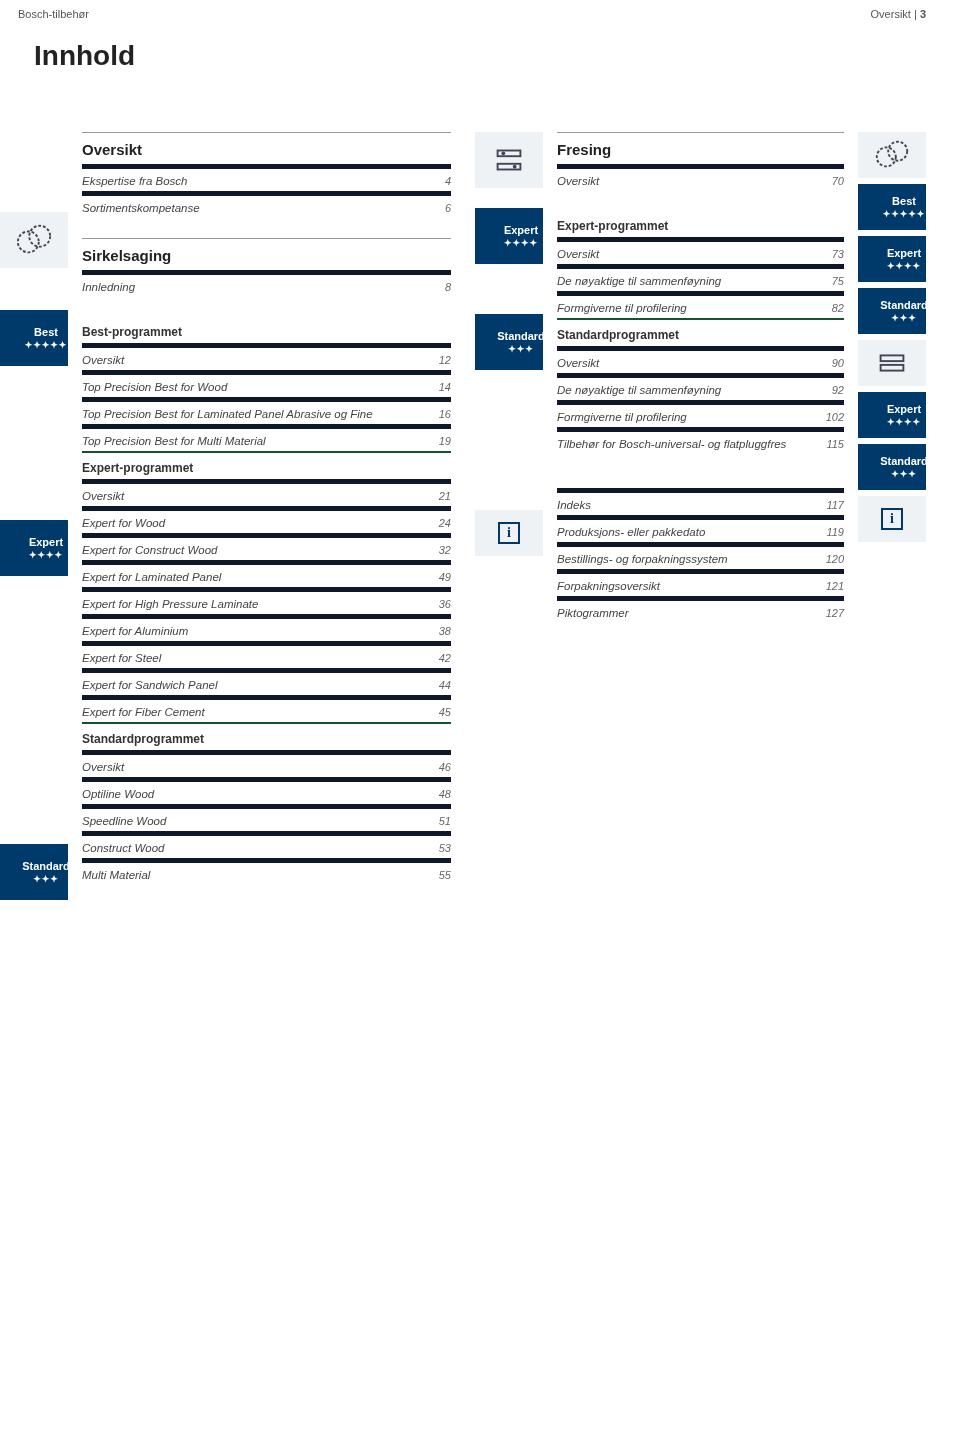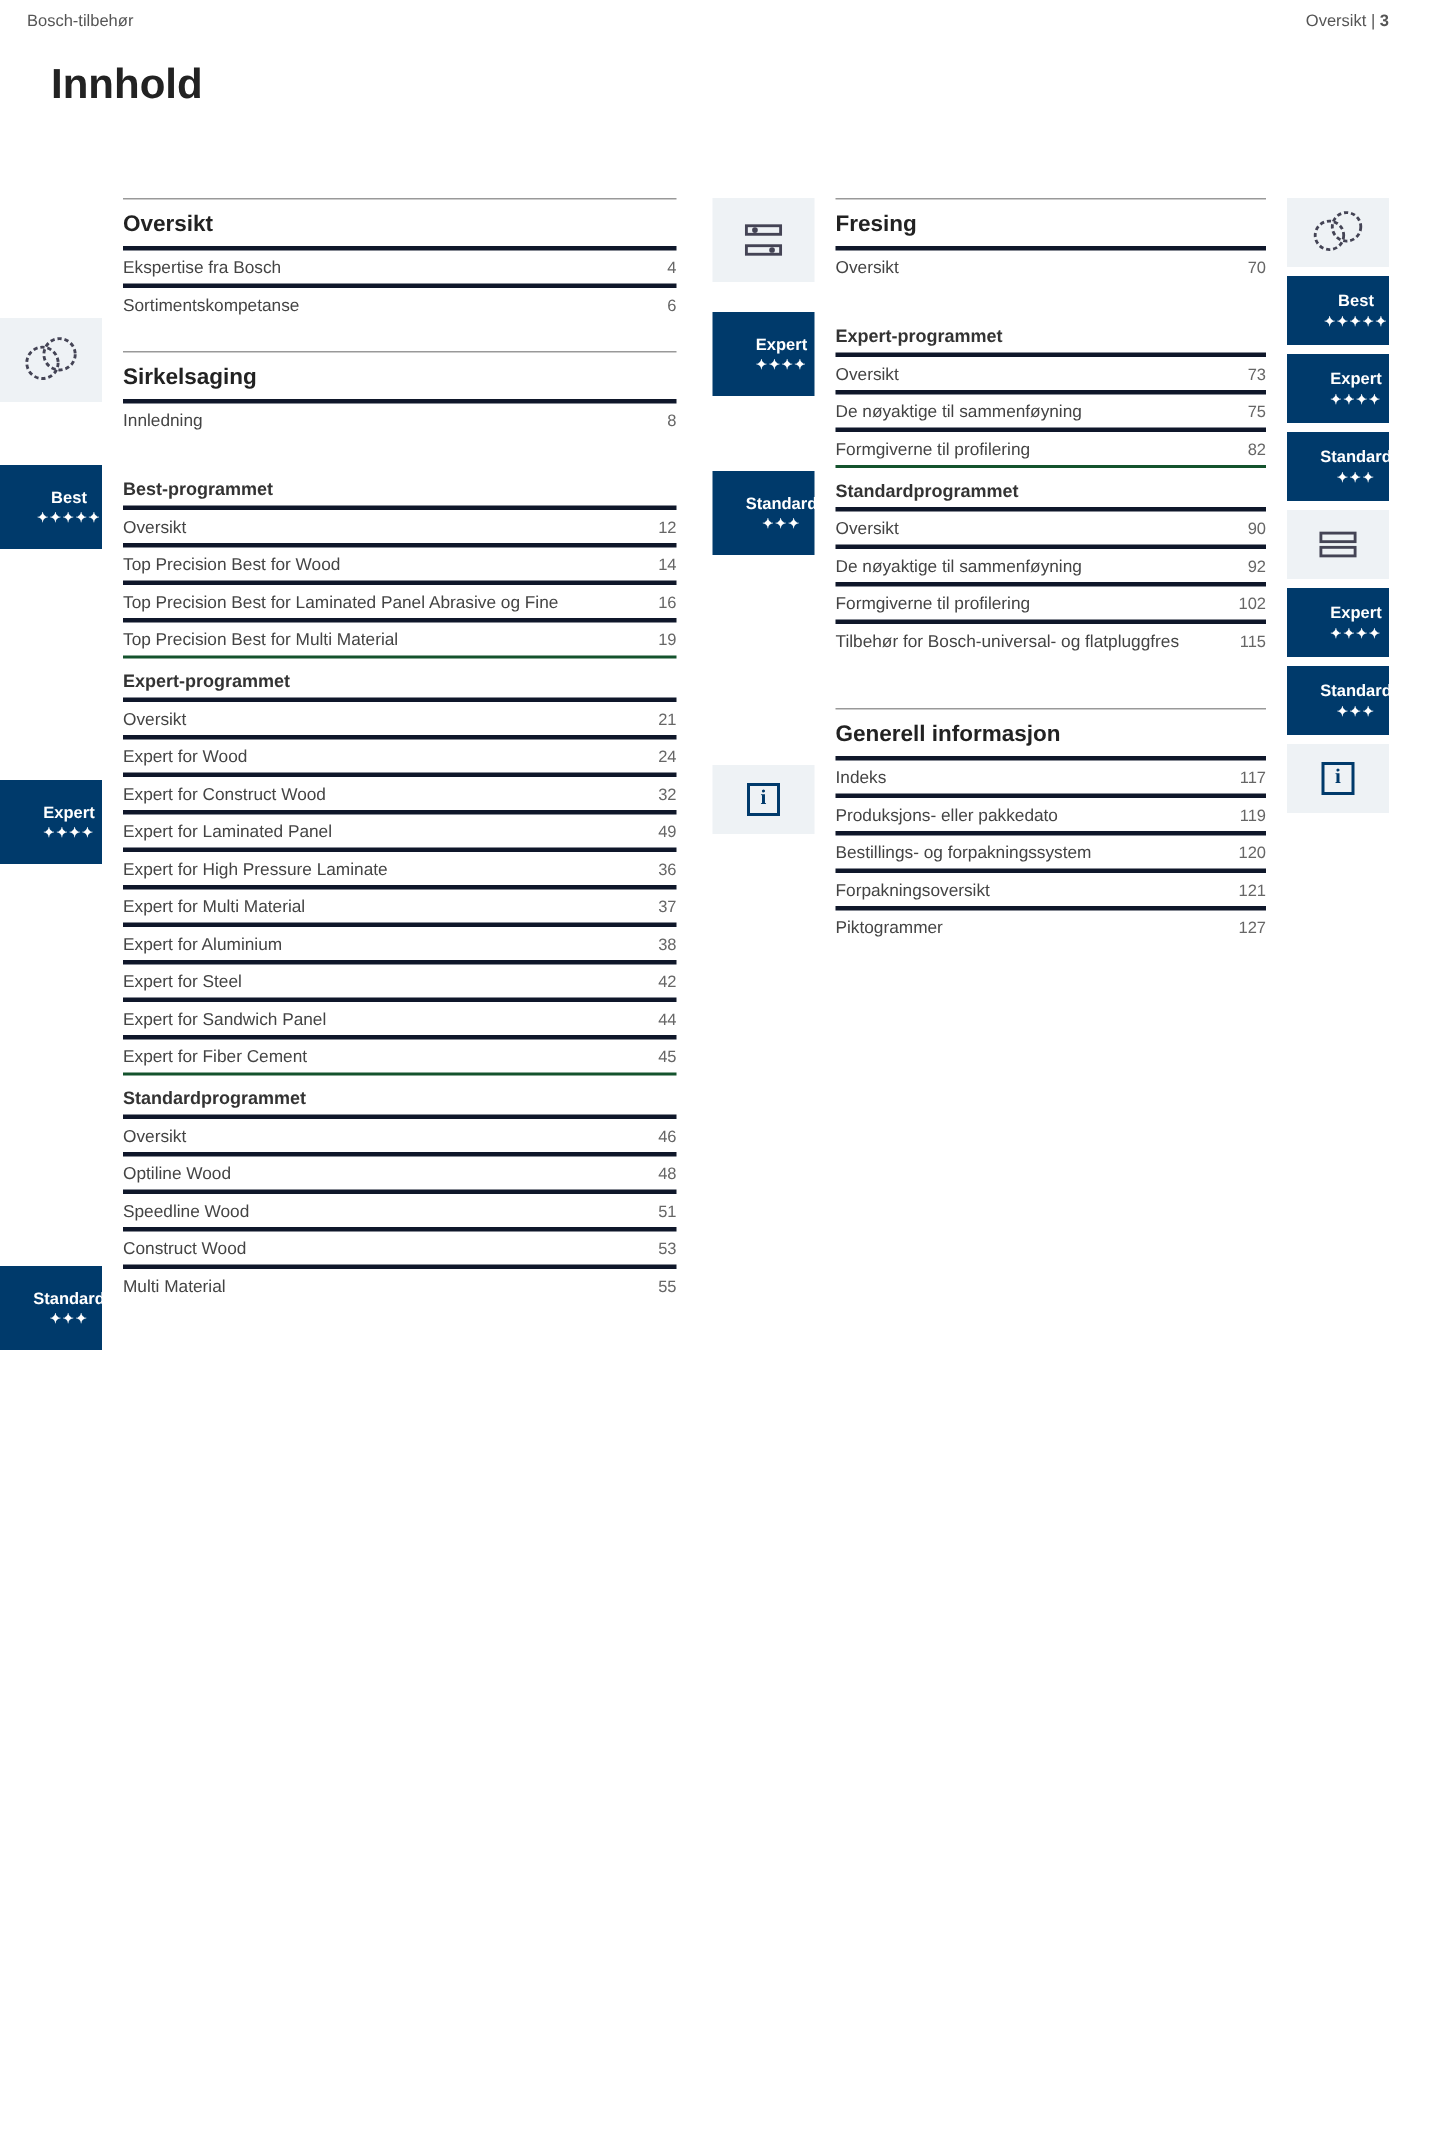--- a/index.html
+++ b/index.html
@@ -60,22 +60,23 @@
     border-top: 2px solid #14532d;
   }
   .sub-head.nb { border-top: none; }
   .toc-row {
     display: flex;
     justify-content: space-between;
     align-items: flex-start;
     font-size: 11.5px;
     color: #444;
     padding: 6px 0 4px 0;
-    border-top: 3px solid #0f172a;
+    border-top: 5px solid #0f172a;
     gap: 0;
+    font-style: italic;
   }
   .toc-row .label { flex: 1; }
   .toc-row .pg { color: #666; font-size: 11px; flex-shrink: 0; }
   .badge {
     width: 68px;
     height: 46px;
     background: #003a6b;
     color: #fff;
     display: flex;
     flex-direction: column;
@@ -213,24 +214,20 @@
           <span class="label">Expert for Construct Wood</span>
           <span class="pg">32</span>
         </div>
       <div class="toc-row">
           <span class="label">Expert for Laminated Panel</span>
           <span class="pg">49</span>
         </div>
       <div class="toc-row">
           <span class="label">Expert for High Pressure Laminate</span>
           <span class="pg">36</span>
-        </div>
-      <div class="toc-row">
-          <span class="label">Expert for Multi Material</span>
-          <span class="pg">37</span>
         </div>
       <div class="toc-row">
           <span class="label">Expert for Aluminium</span>
           <span class="pg">38</span>
         </div>
       <div class="toc-row">
           <span class="label">Expert for Steel</span>
           <span class="pg">42</span>
         </div>
       <div class="toc-row">
@@ -326,21 +323,20 @@
       <div class="toc-row">
           <span class="label">Formgiverne til profilering</span>
           <span class="pg">102</span>
         </div>
       <div class="toc-row">
           <span class="label">Tilbehør for Bosch-universal- og flatpluggfres</span>
           <span class="pg">115</span>
         </div>
 
       <div style="height:34px"></div>
-      <div class="section-head">Generell informasjon</div>
       <div class="toc-row">
           <span class="label">Indeks</span>
           <span class="pg">117</span>
         </div>
       <div class="toc-row">
           <span class="label">Produksjons- eller pakkedato</span>
           <span class="pg">119</span>
         </div>
       <div class="toc-row">
           <span class="label">Bestillings- og forpakningssystem</span>

